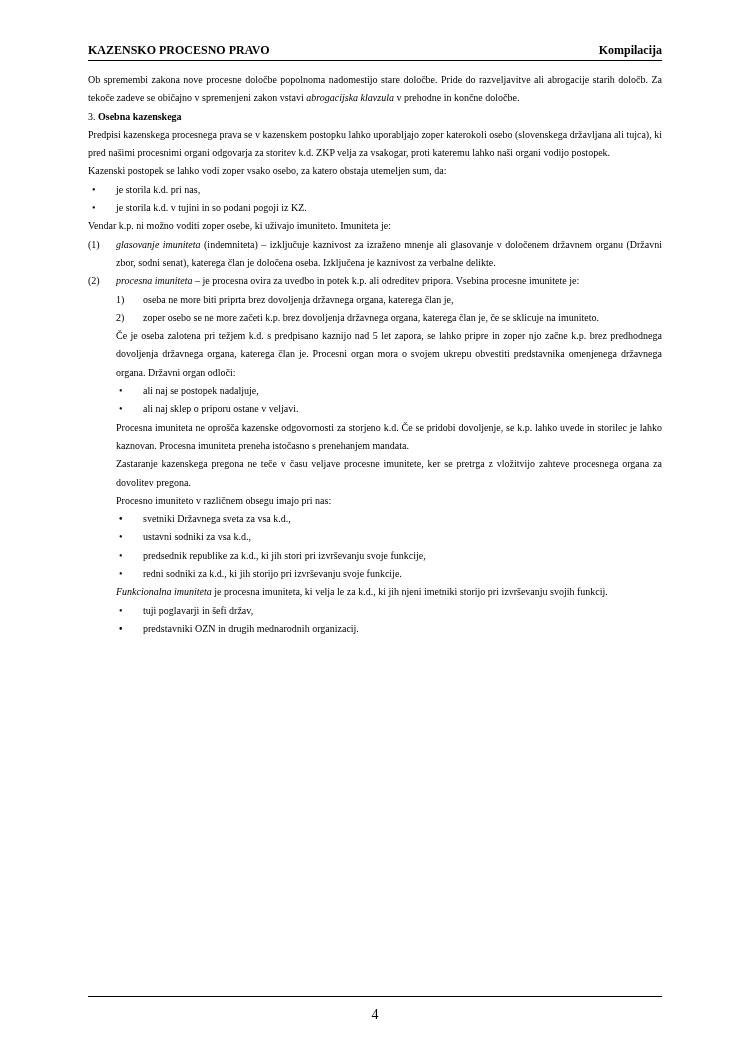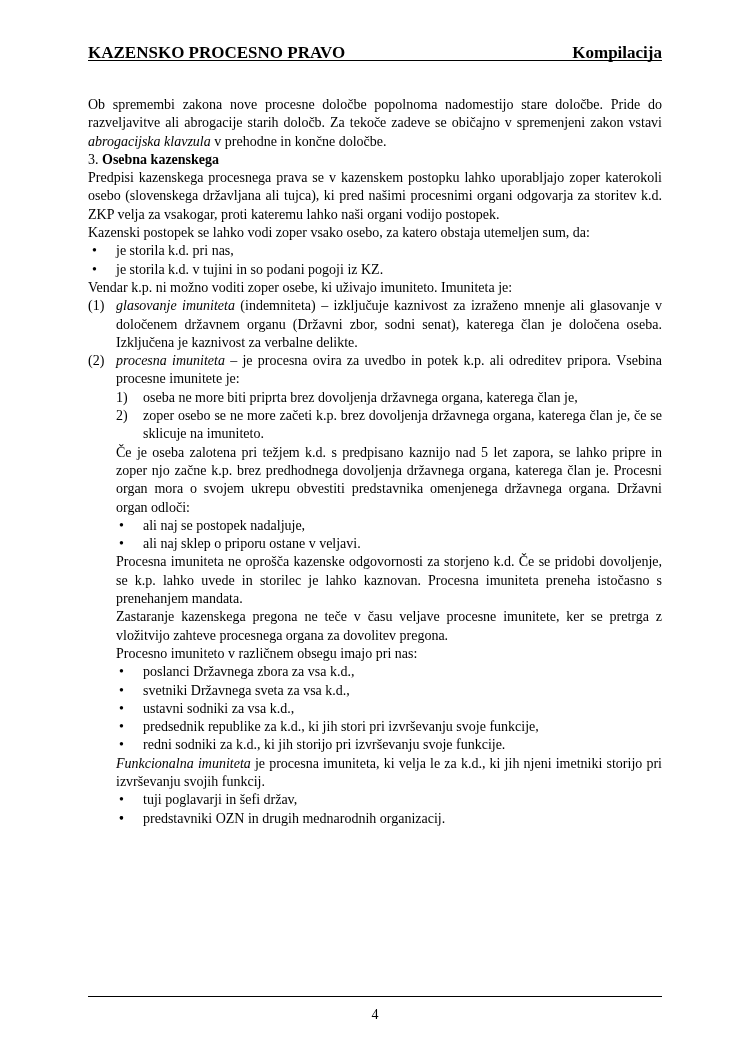--- a/index.html
+++ b/index.html
@@ -1,28 +1,28 @@
 <!DOCTYPE html>
 <html><head>
 <meta charset="utf-8">
 <style>
   html, body { margin: 0; padding: 0; background: #ffffff; }
   body { width: 750px; height: 1061px; position: relative; overflow: hidden;
          font-family: "Liberation Serif", serif; color: #000; }
   .header { position: absolute; left: 88px; top: 43px; width: 574px; height: 16px;
-            font-family: "Liberation Serif", serif; font-weight: bold; font-size: 17px; }
+            font-family: "Liberation Serif", serif; font-weight: bold; font-size: 12px; }
   .header .left { position: absolute; left: 0; top: 0; }
   .header .right { position: absolute; right: 0; top: 0; }
   .rule { position: absolute; left: 88px; width: 574px; height: 0; border-top: 1.3px solid #000; }
   .rule.top { top: 60px; }
   .rule.bottom { top: 996px; }
   .pagenum { position: absolute; top: 1007px; left: 0; width: 750px; text-align: center;
              font-size: 14px; }
-  .content { position: absolute; left: 88px; top: 96px; width: 574px;
-             font-size: 14px; line-height: 18.3px; }
+  .content { position: absolute; left: 88px; top: 71px; width: 574px;
+             font-size: 10px; line-height: 18.3px; }
   p { margin: 0; text-align: justify; }
   .ind1 { padding-left: 28px; }
   .row { position: relative; text-align: justify; }
   .marker { position: absolute; top: 0; }
   .bul-top { padding-left: 28px; }
   .bul-top > .marker { left: 4px; }
   .num-top { padding-left: 28px; }
   .num-top > .marker { left: 0; }
   .num-sub { padding-left: 55px; }
   .num-sub > .marker { left: 28px; }
@@ -61,21 +61,21 @@
   <div class="row num-sub"><span class="marker">2)</span><span>zoper osebo se ne more začeti k.p. brez dovoljenja državnega organa, katerega član je, če se sklicuje na imuniteto.</span></div>
 
   <p class="ind1">Če je oseba zalotena pri težjem k.d. s predpisano kaznijo nad 5 let zapora, se lahko pripre in zoper njo začne k.p. brez predhodnega dovoljenja državnega organa, katerega član je. Procesni organ mora o svojem ukrepu obvestiti predstavnika omenjenega državnega organa. Državni organ odloči:</p>
   <div class="row bul-sub"><span class="marker">•</span><span>ali naj se postopek nadaljuje,</span></div>
   <div class="row bul-sub"><span class="marker">•</span><span>ali naj sklep o priporu ostane v veljavi.</span></div>
 
   <p class="ind1">Procesna imuniteta ne oprošča kazenske odgovornosti za storjeno k.d. Če se pridobi dovoljenje, se k.p. lahko uvede in storilec je lahko kaznovan. Procesna imuniteta preneha istočasno s prenehanjem mandata.</p>
   <p class="ind1">Zastaranje kazenskega pregona ne teče v času veljave procesne imunitete, ker se pretrga z vložitvijo zahteve procesnega organa za dovolitev pregona.</p>
   <p class="ind1">Procesno imuniteto v različnem obsegu imajo pri nas:</p>
 
-  <div class="row bul-sub"><span class="marker">•</span><span>poslanci Državnega zbora za vsa k.d.,</span></div>
+  <div class="row bul-sub"><span class="marker">•</span></div>
   <div class="row bul-sub"><span class="marker">•</span><span>svetniki Državnega sveta za vsa k.d.,</span></div>
   <div class="row bul-sub"><span class="marker">•</span><span>ustavni sodniki za vsa k.d.,</span></div>
   <div class="row bul-sub"><span class="marker">•</span><span>predsednik republike za k.d., ki jih stori pri izvrševanju svoje funkcije,</span></div>
   <div class="row bul-sub"><span class="marker">•</span><span>redni sodniki za k.d., ki jih storijo pri izvrševanju svoje funkcije.</span></div>
 
   <p class="ind1"><i>Funkcionalna imuniteta</i><span> je procesna imuniteta, ki velja le za k.d., ki jih njeni imetniki storijo pri izvrševanju svojih funkcij.</span></p>
 
   <div class="row bul-sub"><span class="marker">•</span><span>tuji poglavarji in šefi držav,</span></div>
   <div class="row bul-sub"><span class="marker">•</span></div>
   <div class="row bul-sub"><span class="marker">•</span><span>predstavniki OZN in drugih mednarodnih organizacij.</span></div>

